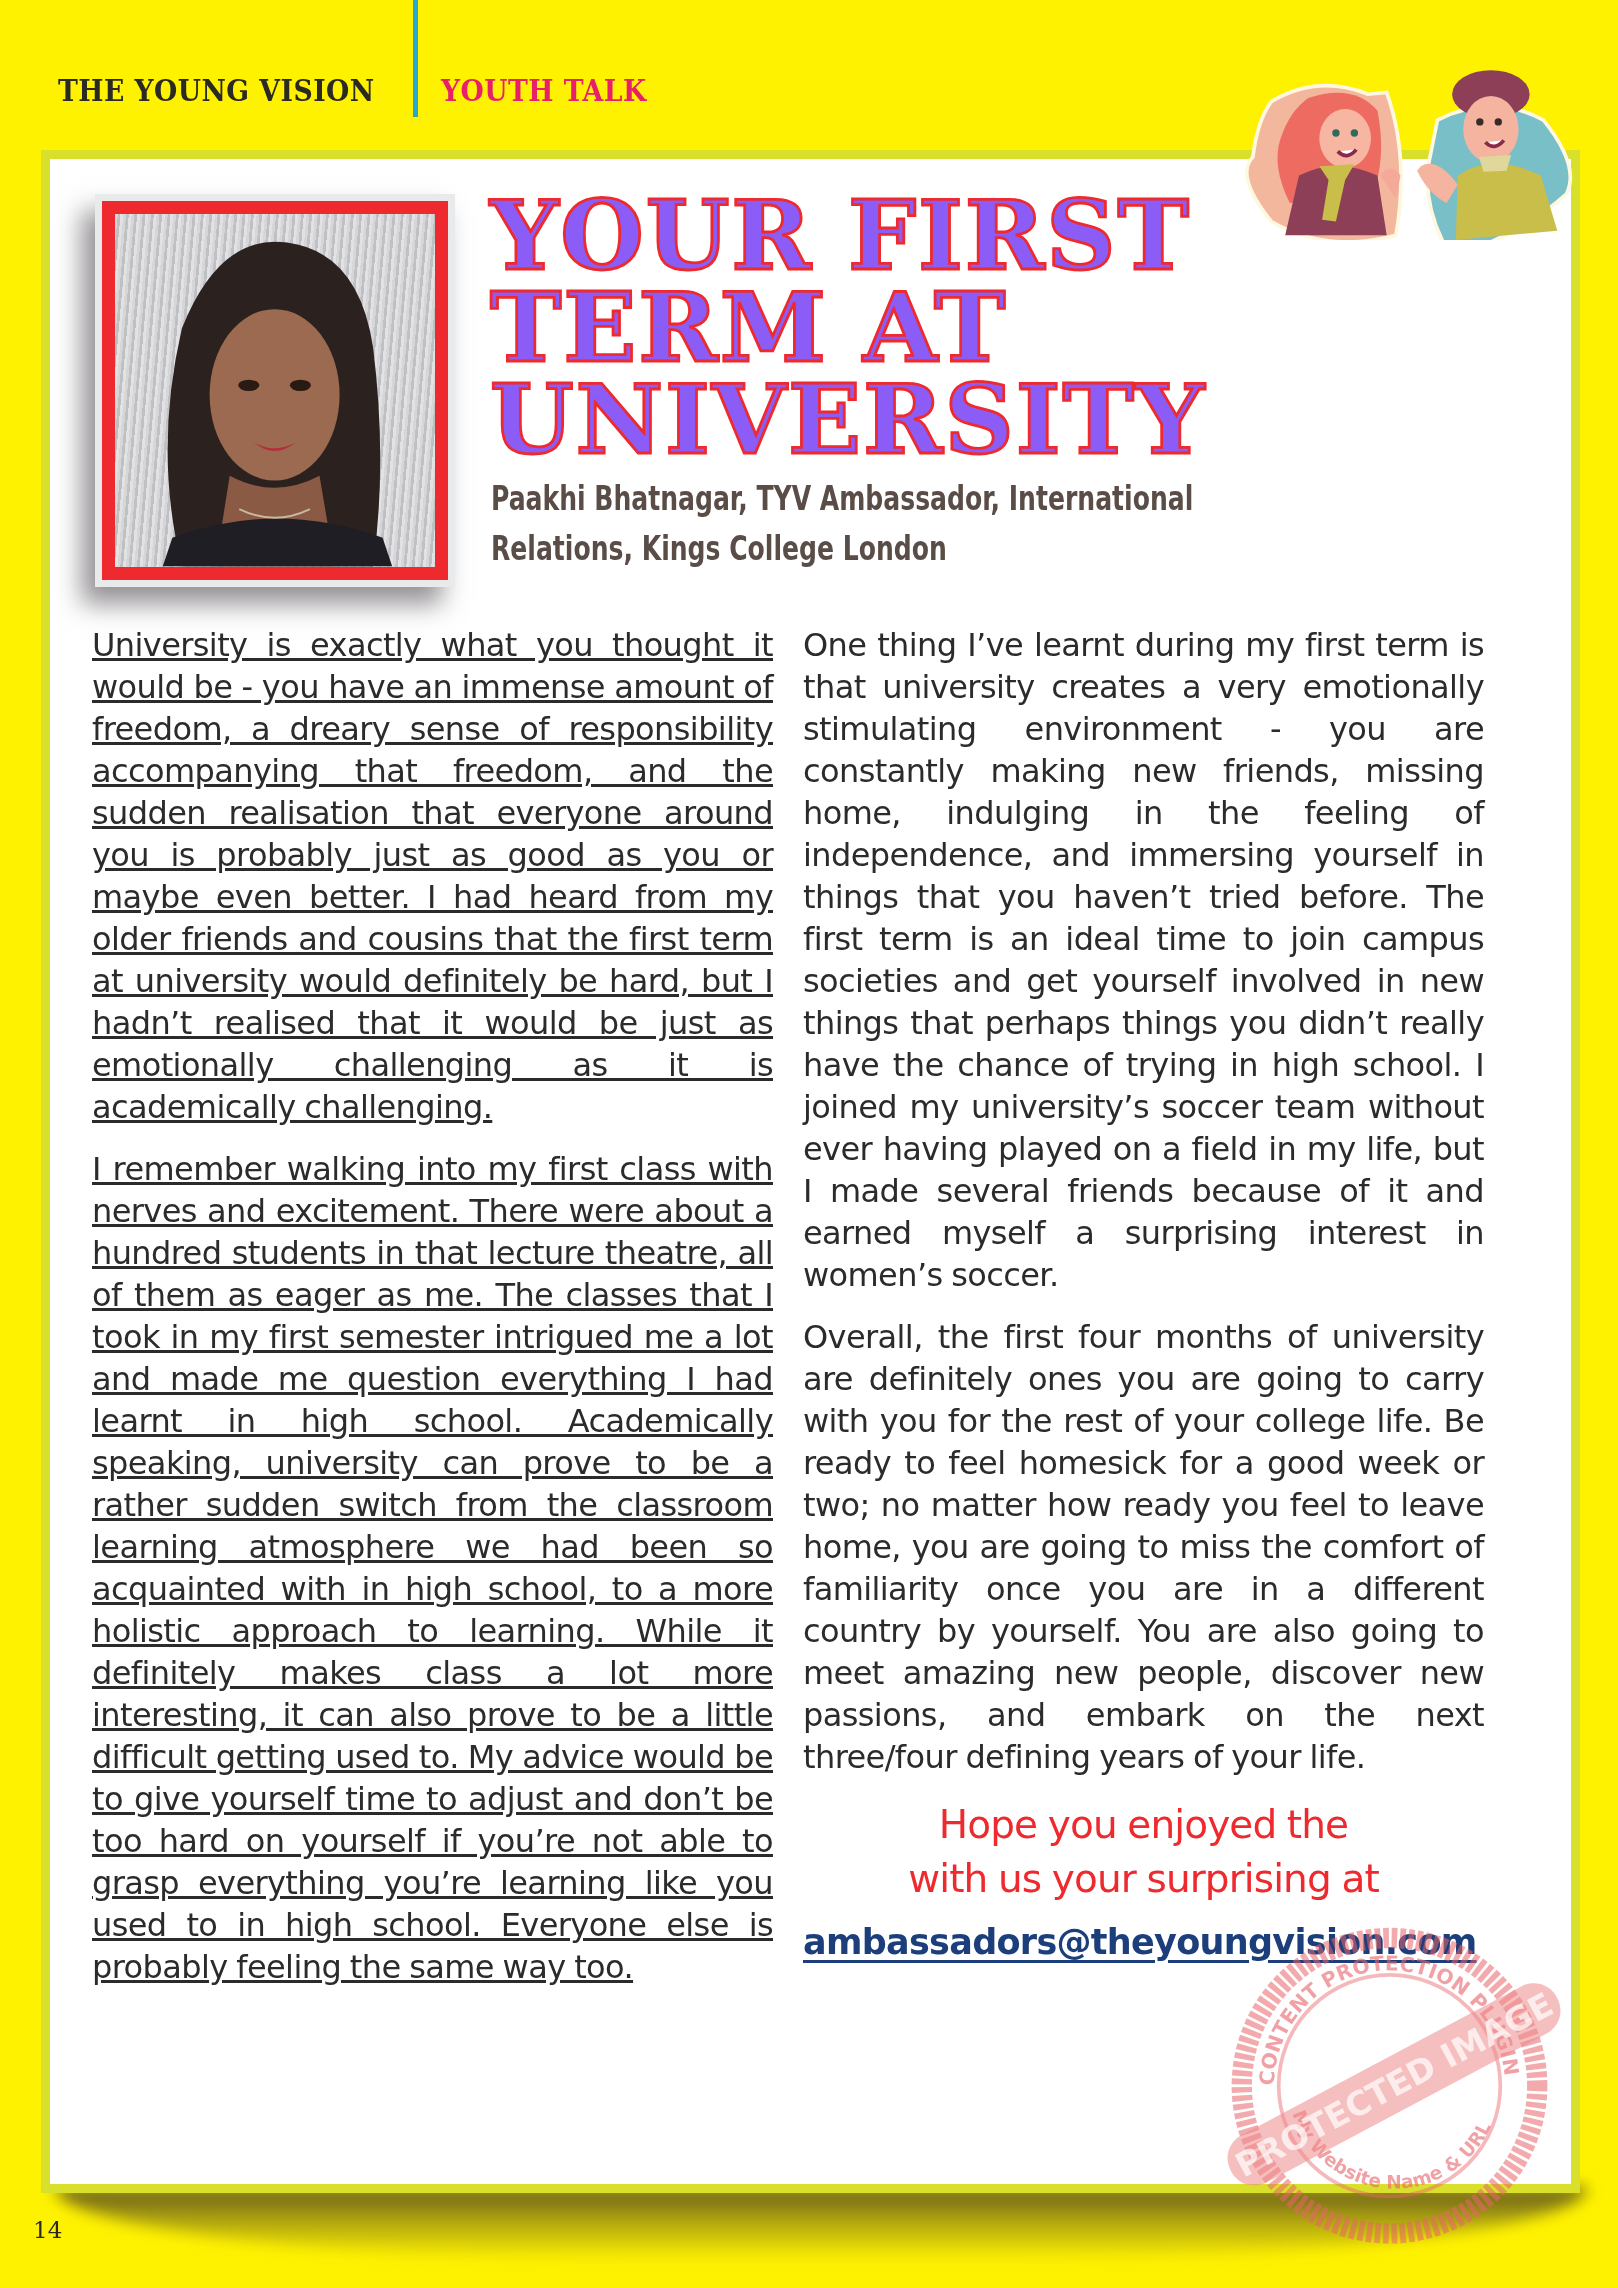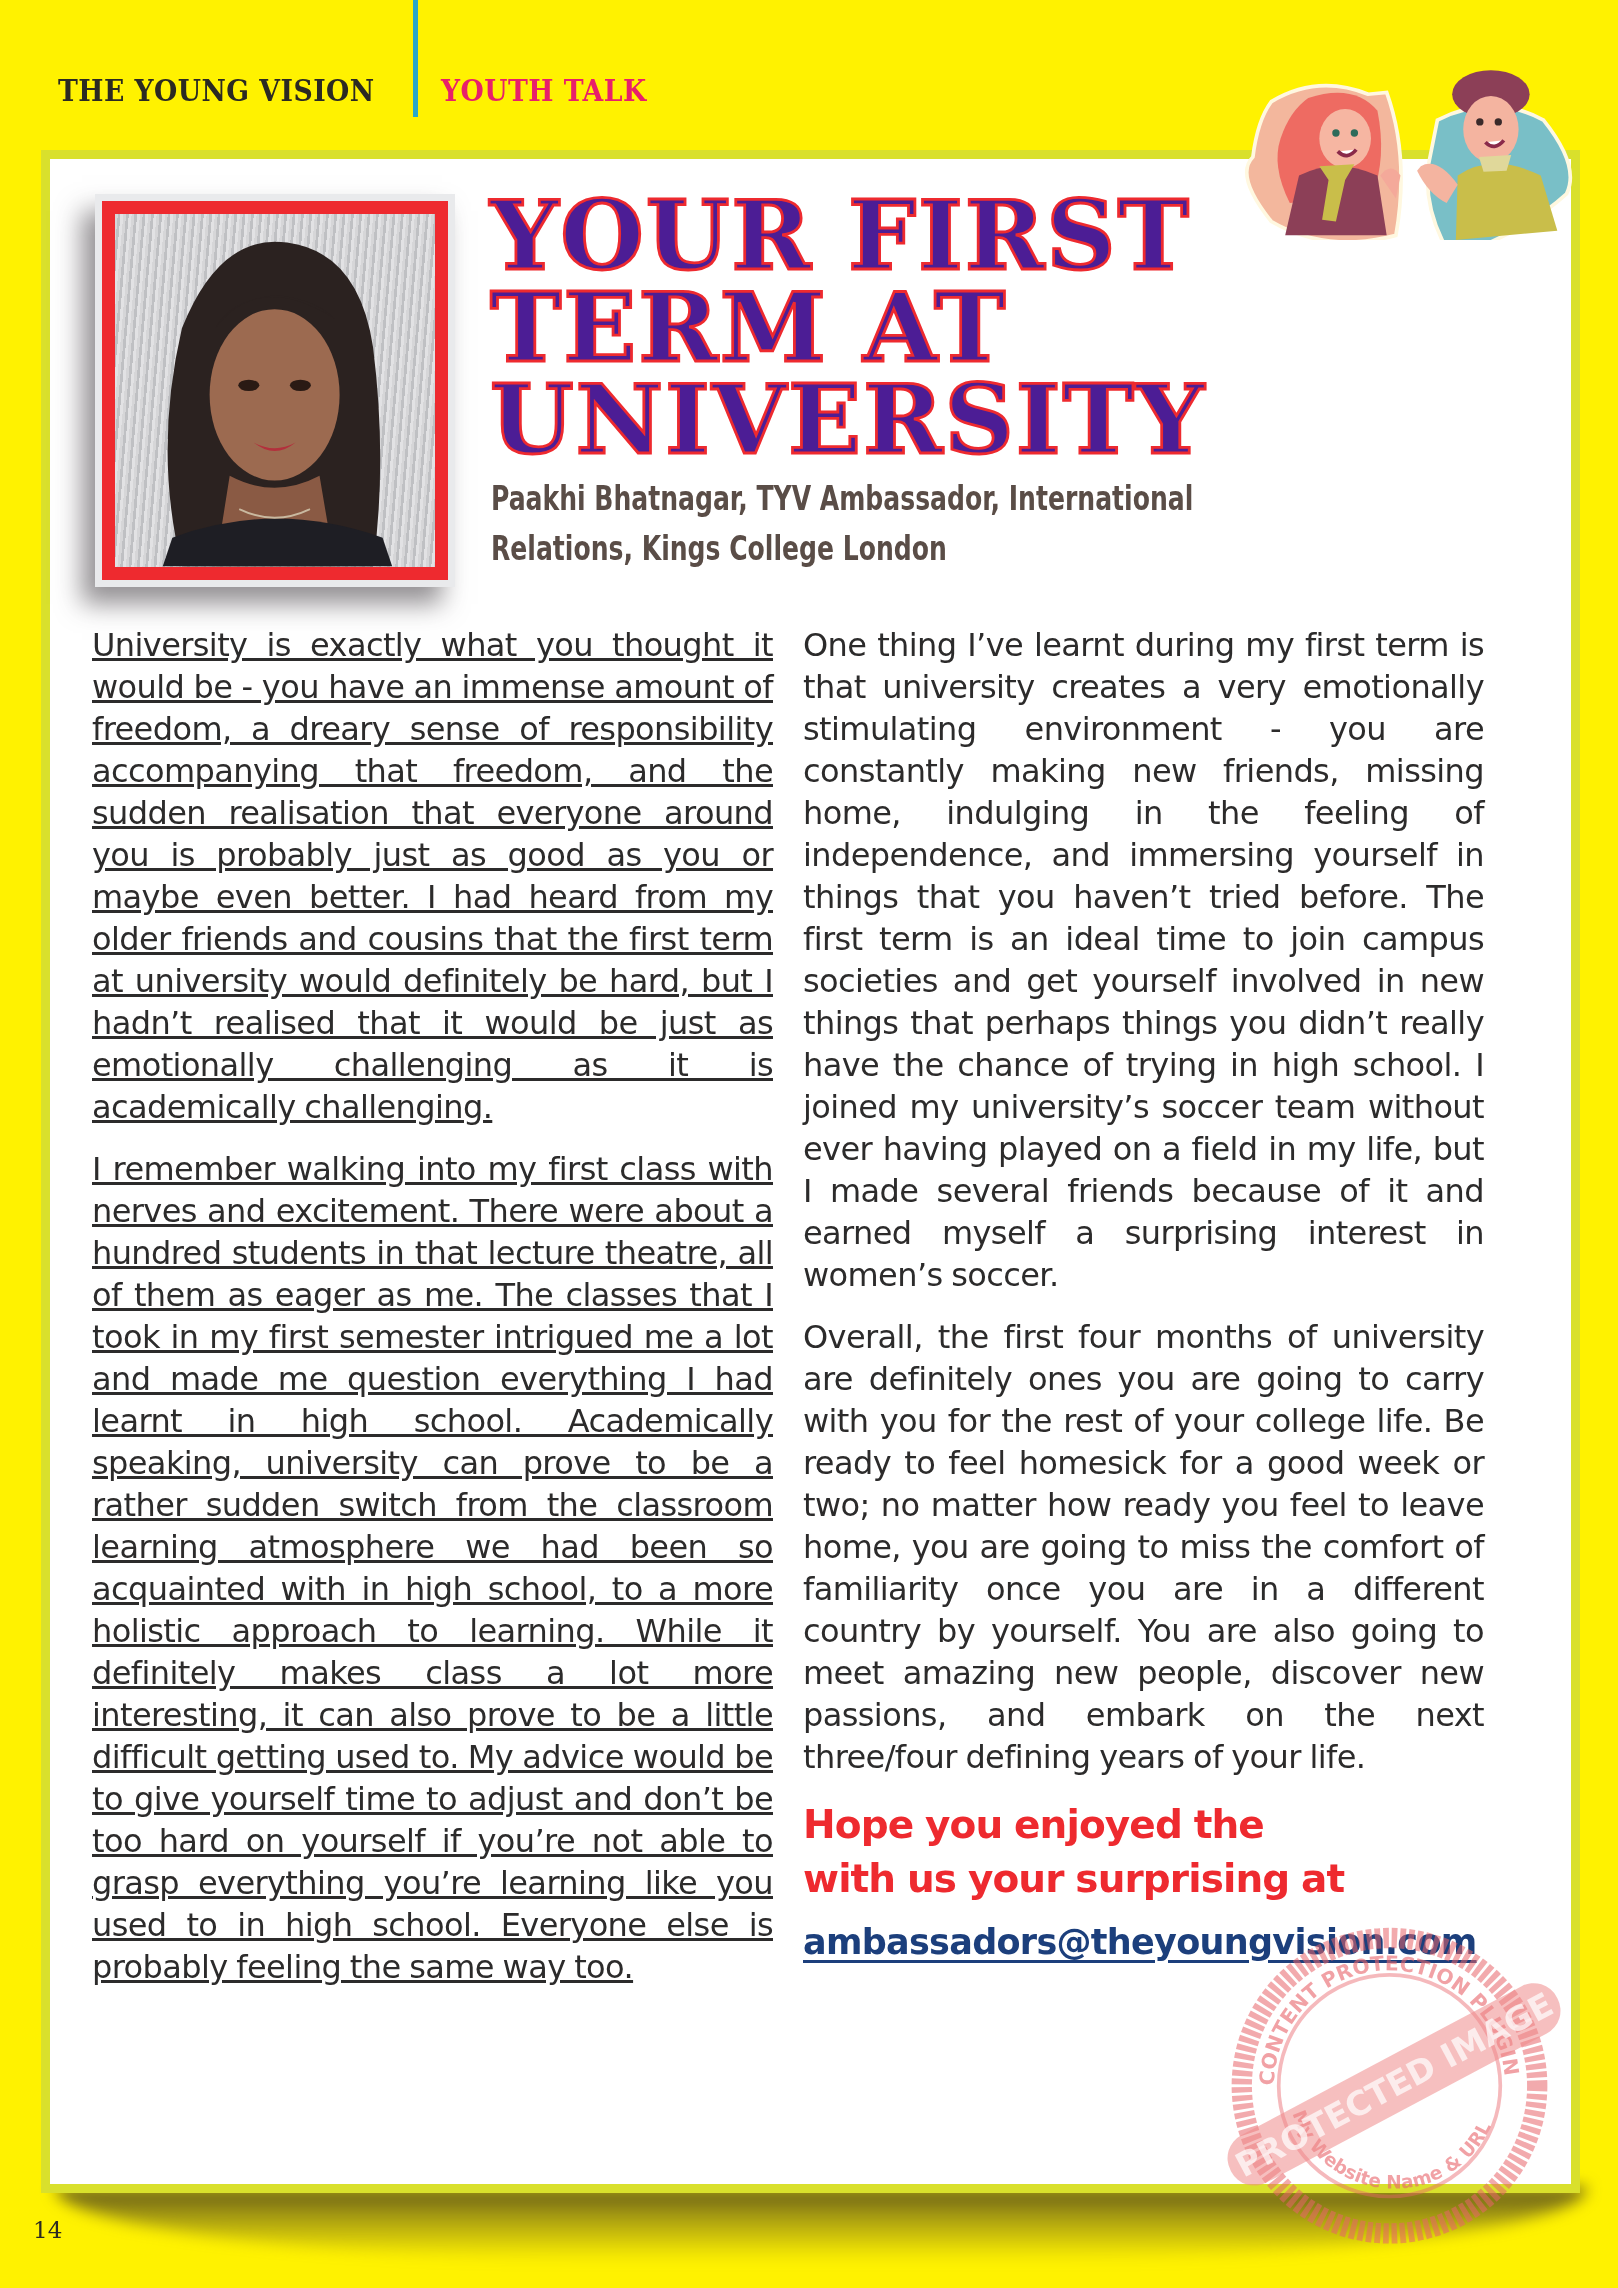--- a/index.html
+++ b/index.html
@@ -51,21 +51,21 @@
   }
   .photo-img {
     position: absolute; left: 13px; top: 13px; right: 13px; bottom: 13px;
     overflow: hidden;
     background: repeating-linear-gradient(95deg, #d6d6d8 0 2.8px, #bfc0c3 2.8px 5.5px, #e2e2e4 5.5px 8.3px);
   }
   
   .title {
     position: absolute; left: 490px; top: 190px; width: 831px;
     font-family: "DejaVu Serif", serif; font-weight: 900;
-    color: #4c1d95; font-size: 96px; line-height: 92px;
+    color: #8b5cf6; font-size: 96px; line-height: 92px;
     letter-spacing: 1.8px;
     transform: scaleX(1.0); transform-origin: left top;
     -webkit-text-stroke: 2.8px #EE2A2F;
   }
   .title div { white-space: nowrap; }
   .byline {
     position: absolute; left: 491px; top: 473px; width: 849px;
     font-family: "DejaVu Sans Condensed", "DejaVu Sans", sans-serif;
     font-size: 34px; line-height: 50px; color: #5a4d47; font-weight: bold;
     transform: scaleX(0.82); transform-origin: left top;
@@ -75,23 +75,23 @@
   .col {
     position: absolute; top: 624px; width: 681px;
     font-family: "DejaVu Sans", sans-serif;
     font-size: 32px; line-height: 42px; color: #2c2b2b;
     text-align: justify; letter-spacing: -0.6px; word-spacing: -0.9px;
   }
   .col p { margin: 0 0 20px 0; }
   .col.left { left: 92px; text-decoration: underline; }
   .col.right { left: 803px; }
   .cta {
-    font-family: "DejaVu Sans", sans-serif; font-weight: bold;
+    font-family: "DejaVu Sans", sans-serif; font-weight: normal;
     color: #EE2A2F; font-size: 39px; line-height: 54px;
-    letter-spacing: -0.9px; margin-top: 11px; text-align: left;
+    letter-spacing: -0.9px; margin-top: 11px; text-align: center;
   }
   .email {
     display: inline-block; font-family: "DejaVu Sans", sans-serif; font-weight: bold;
     color: #1C3F7C; font-size: 35px; letter-spacing: -0.7px;
     text-decoration: underline; text-decoration-thickness: 2.8px; text-underline-offset: 5.5px;
     margin-top: 15px;
   }
   
   .stamp { position: absolute; left: 1191px; top: 1901px; width: 397px; height: 351px; pointer-events: none; }
   .page-num {

